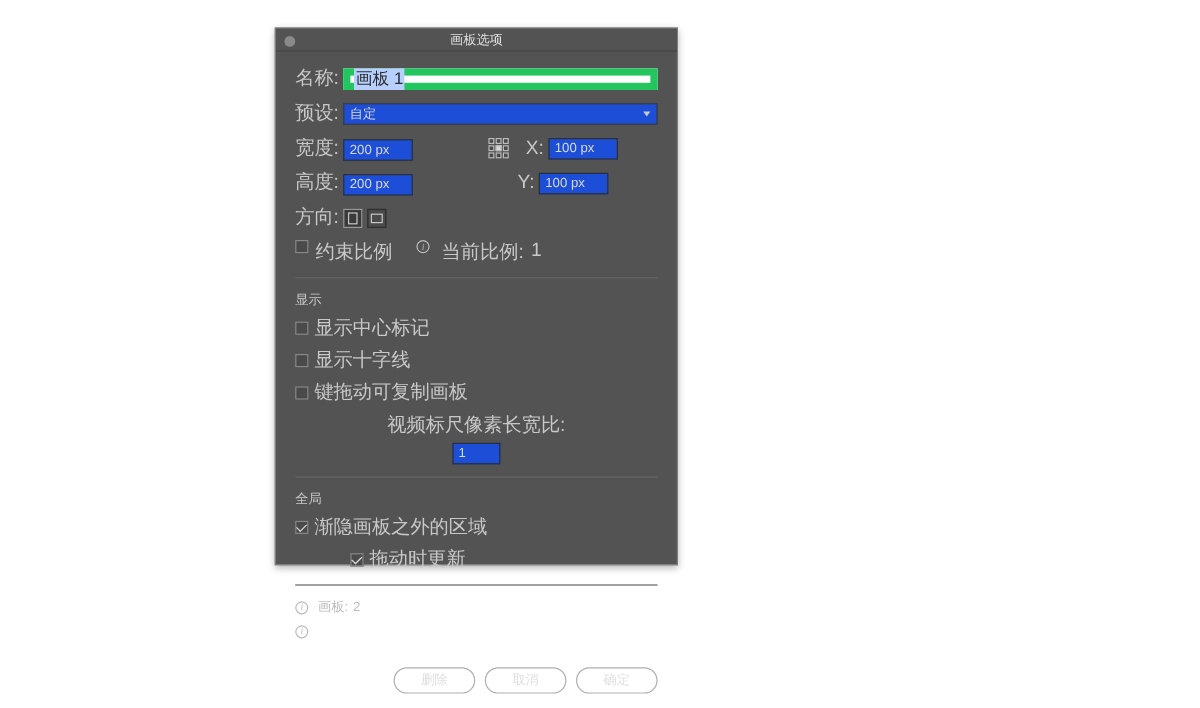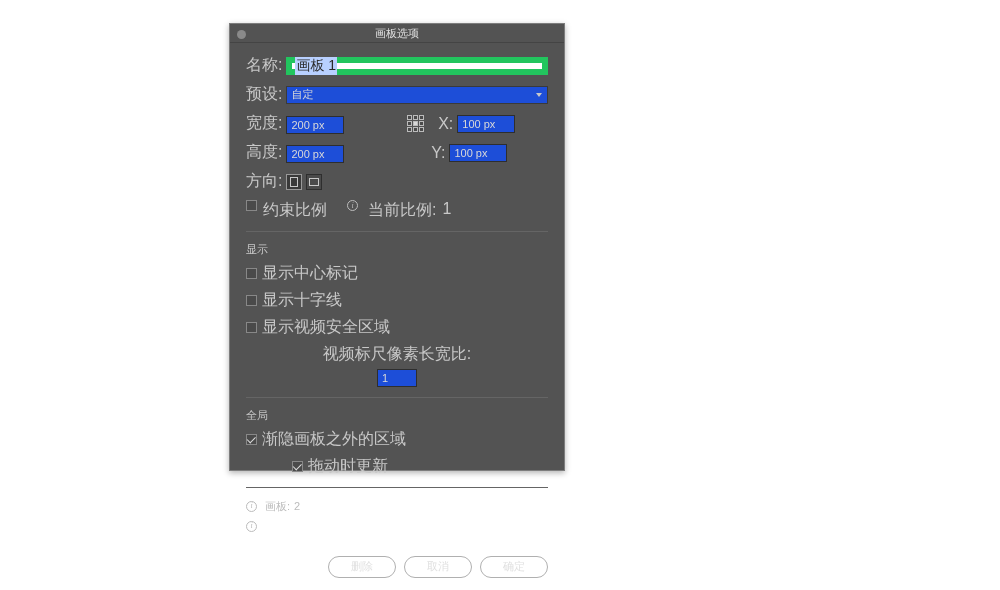--- a/index.html
+++ b/index.html
@@ -119,21 +119,21 @@
     <div class="cb-row">
       <div class="cb"></div>
       <span class="lbl">显示中心标记</span>
     </div>
     <div class="cb-row">
       <div class="cb"></div>
       <span class="lbl">显示十字线</span>
     </div>
     <div class="cb-row">
       <div class="cb"></div>
-      <span class="lbl">显示视频安全区域</span>
+      <span class="lbl">键拖动可复制画板</span>
     </div>
     <div class="row" style="margin-top:4px;flex-direction:column;">
       <span class="lbl">视频标尺像素长宽比:</span>
       <input class="num" style="width: 40px;" value="1">
     </div>
 
     <hr class="hr">
 
     <div class="section-title">全局</div>
     <div class="cb-row">

